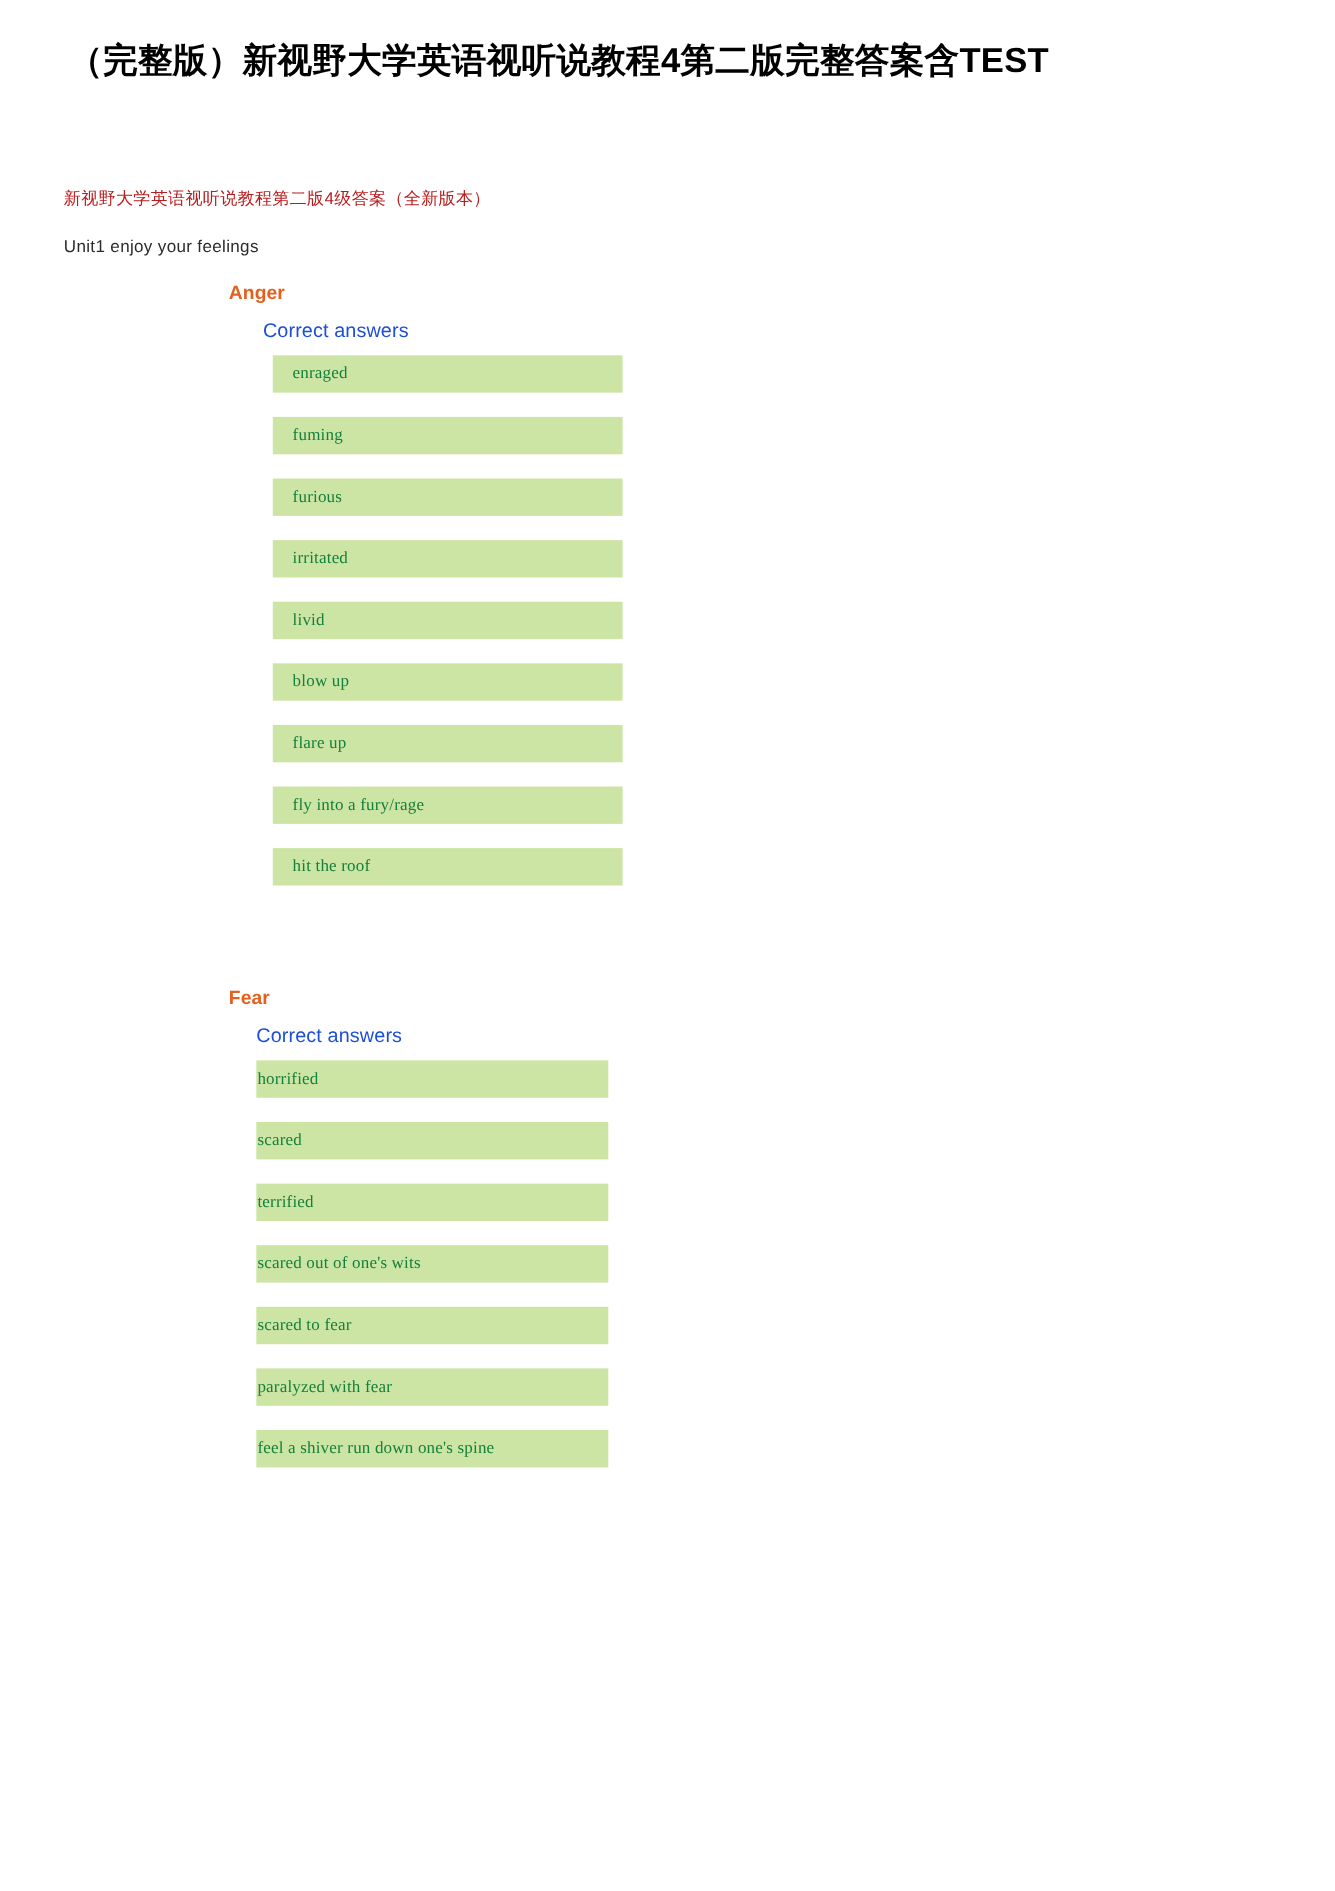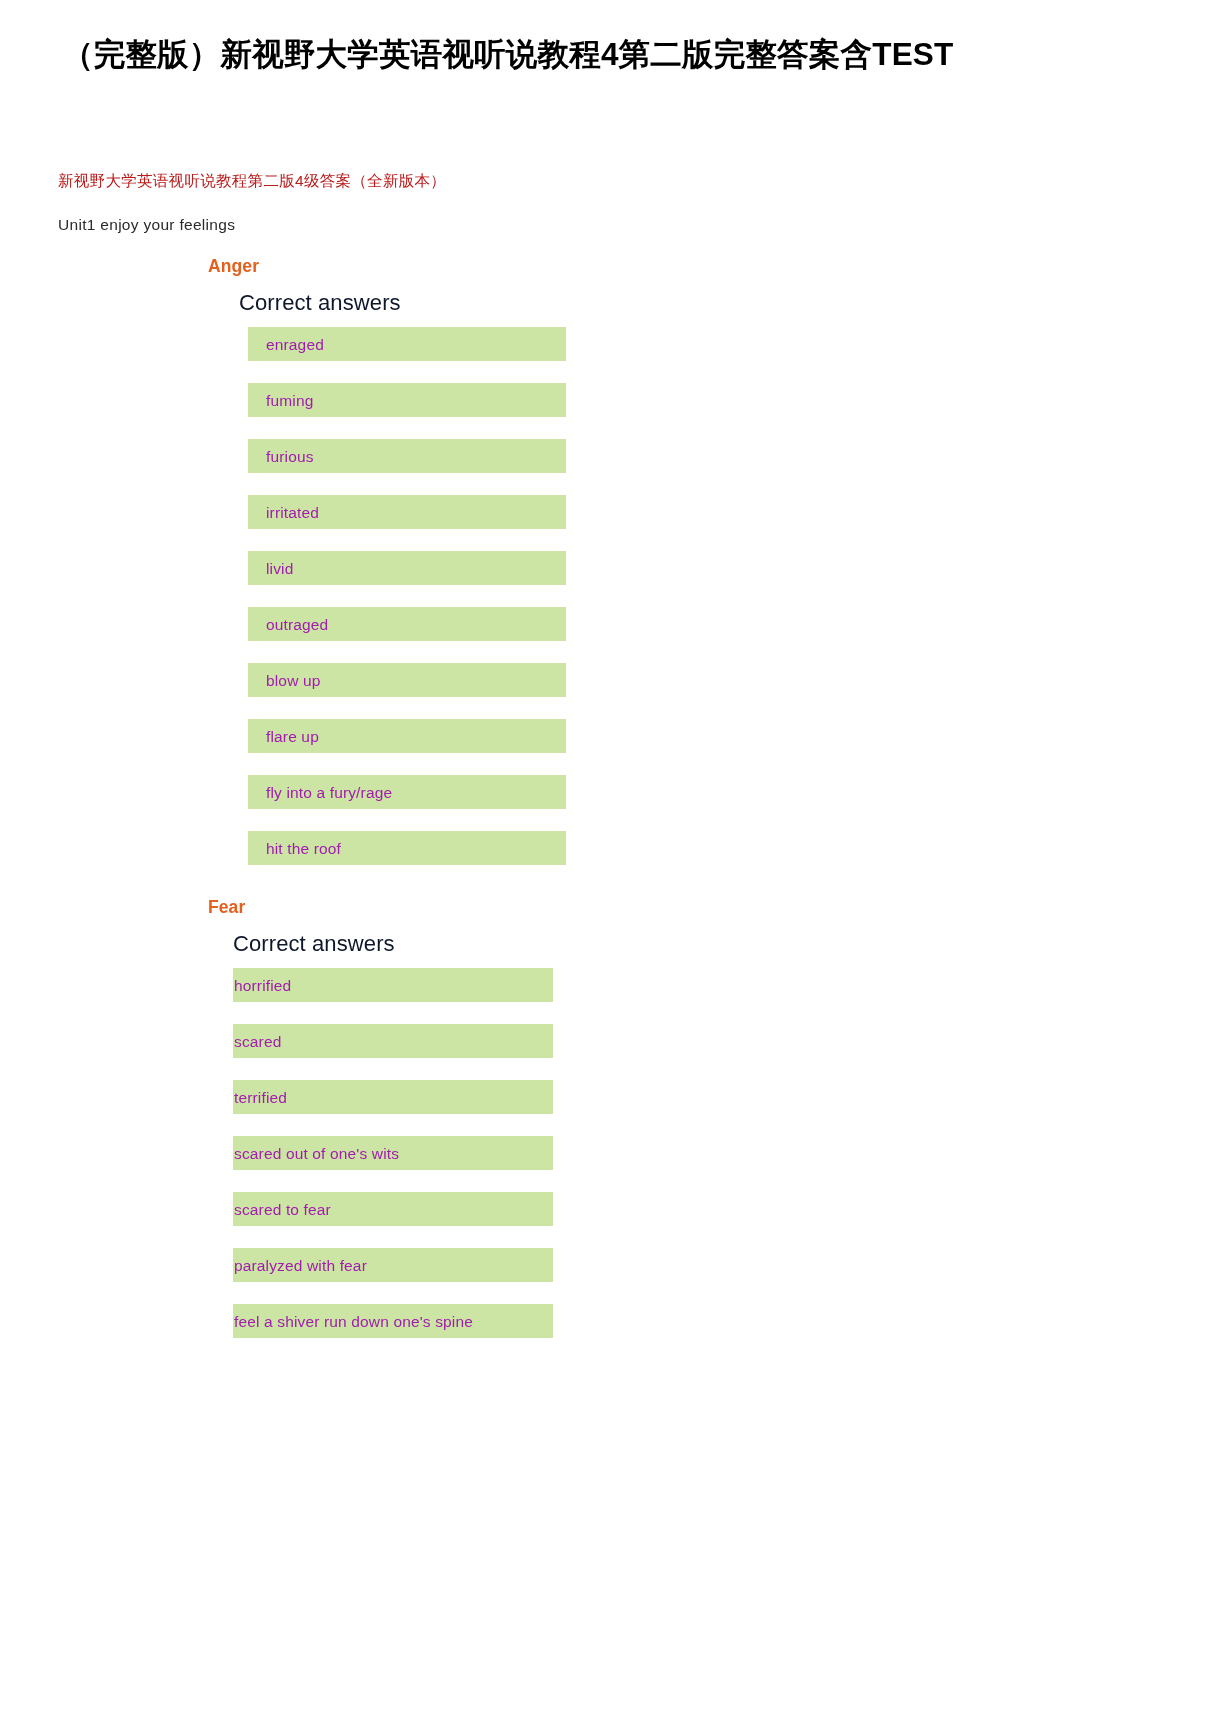--- a/index.html
+++ b/index.html
@@ -73,24 +73,24 @@
   .section-title {
     font-size: 17.5px;
     font-weight: bold;
     line-height: 1.2;
     color: #E4601E;
     margin: 0 0 4px 0;
     letter-spacing: 0.1px;
     font-family: "Liberation Sans", sans-serif;
   }
   .correct-label {
-    font-size: 22px;
+    font-size: 18px;
     font-weight: normal;
     line-height: 1.2;
-    color: #0f172a;
+    color: #1d4ed8;
     margin: 13px 0 11px 0;
     letter-spacing: 0.1px;
   }
   .section-anger .correct-label { margin-left: 31px; }
   .section-fear  .correct-label { margin-left: 25px; }
 
   .answer-list {
     list-style: none;
     margin: 0;
     padding: 0;
@@ -99,24 +99,25 @@
     background: #CDE5A4;
     height: 34px;
     margin-bottom: 22px;
     display: flex;
     align-items: center;
     box-sizing: border-box;
   }
   .answer-row:last-child { margin-bottom: 0; }
   .answer-text {
     font-size: 15.5px;
-    color: #a21caf;
+    color: #15803d;
     line-height: 1;
     letter-spacing: 0.15px;
     white-space: nowrap;
+    font-family: Liberation Serif, serif;
   }
 
   
   .section-anger .answer-row {
     width: 318px;
     margin-left: 40px;
     padding-left: 18px;
   }
   
   .section-fear .answer-row {
@@ -152,23 +153,20 @@
         <li class="answer-row">
           <span class="answer-text">furious</span>
         </li>
         <li class="answer-row">
           <span class="answer-text">irritated</span>
         </li>
         <li class="answer-row">
           <span class="answer-text">livid</span>
         </li>
         <li class="answer-row">
-          <span class="answer-text">outraged</span>
-        </li>
-        <li class="answer-row">
           <span class="answer-text">blow up</span>
         </li>
         <li class="answer-row">
           <span class="answer-text">flare up</span>
         </li>
         <li class="answer-row">
           <span class="answer-text">fly into a fury/rage</span>
         </li>
         <li class="answer-row">
           <span class="answer-text">hit the roof</span>

